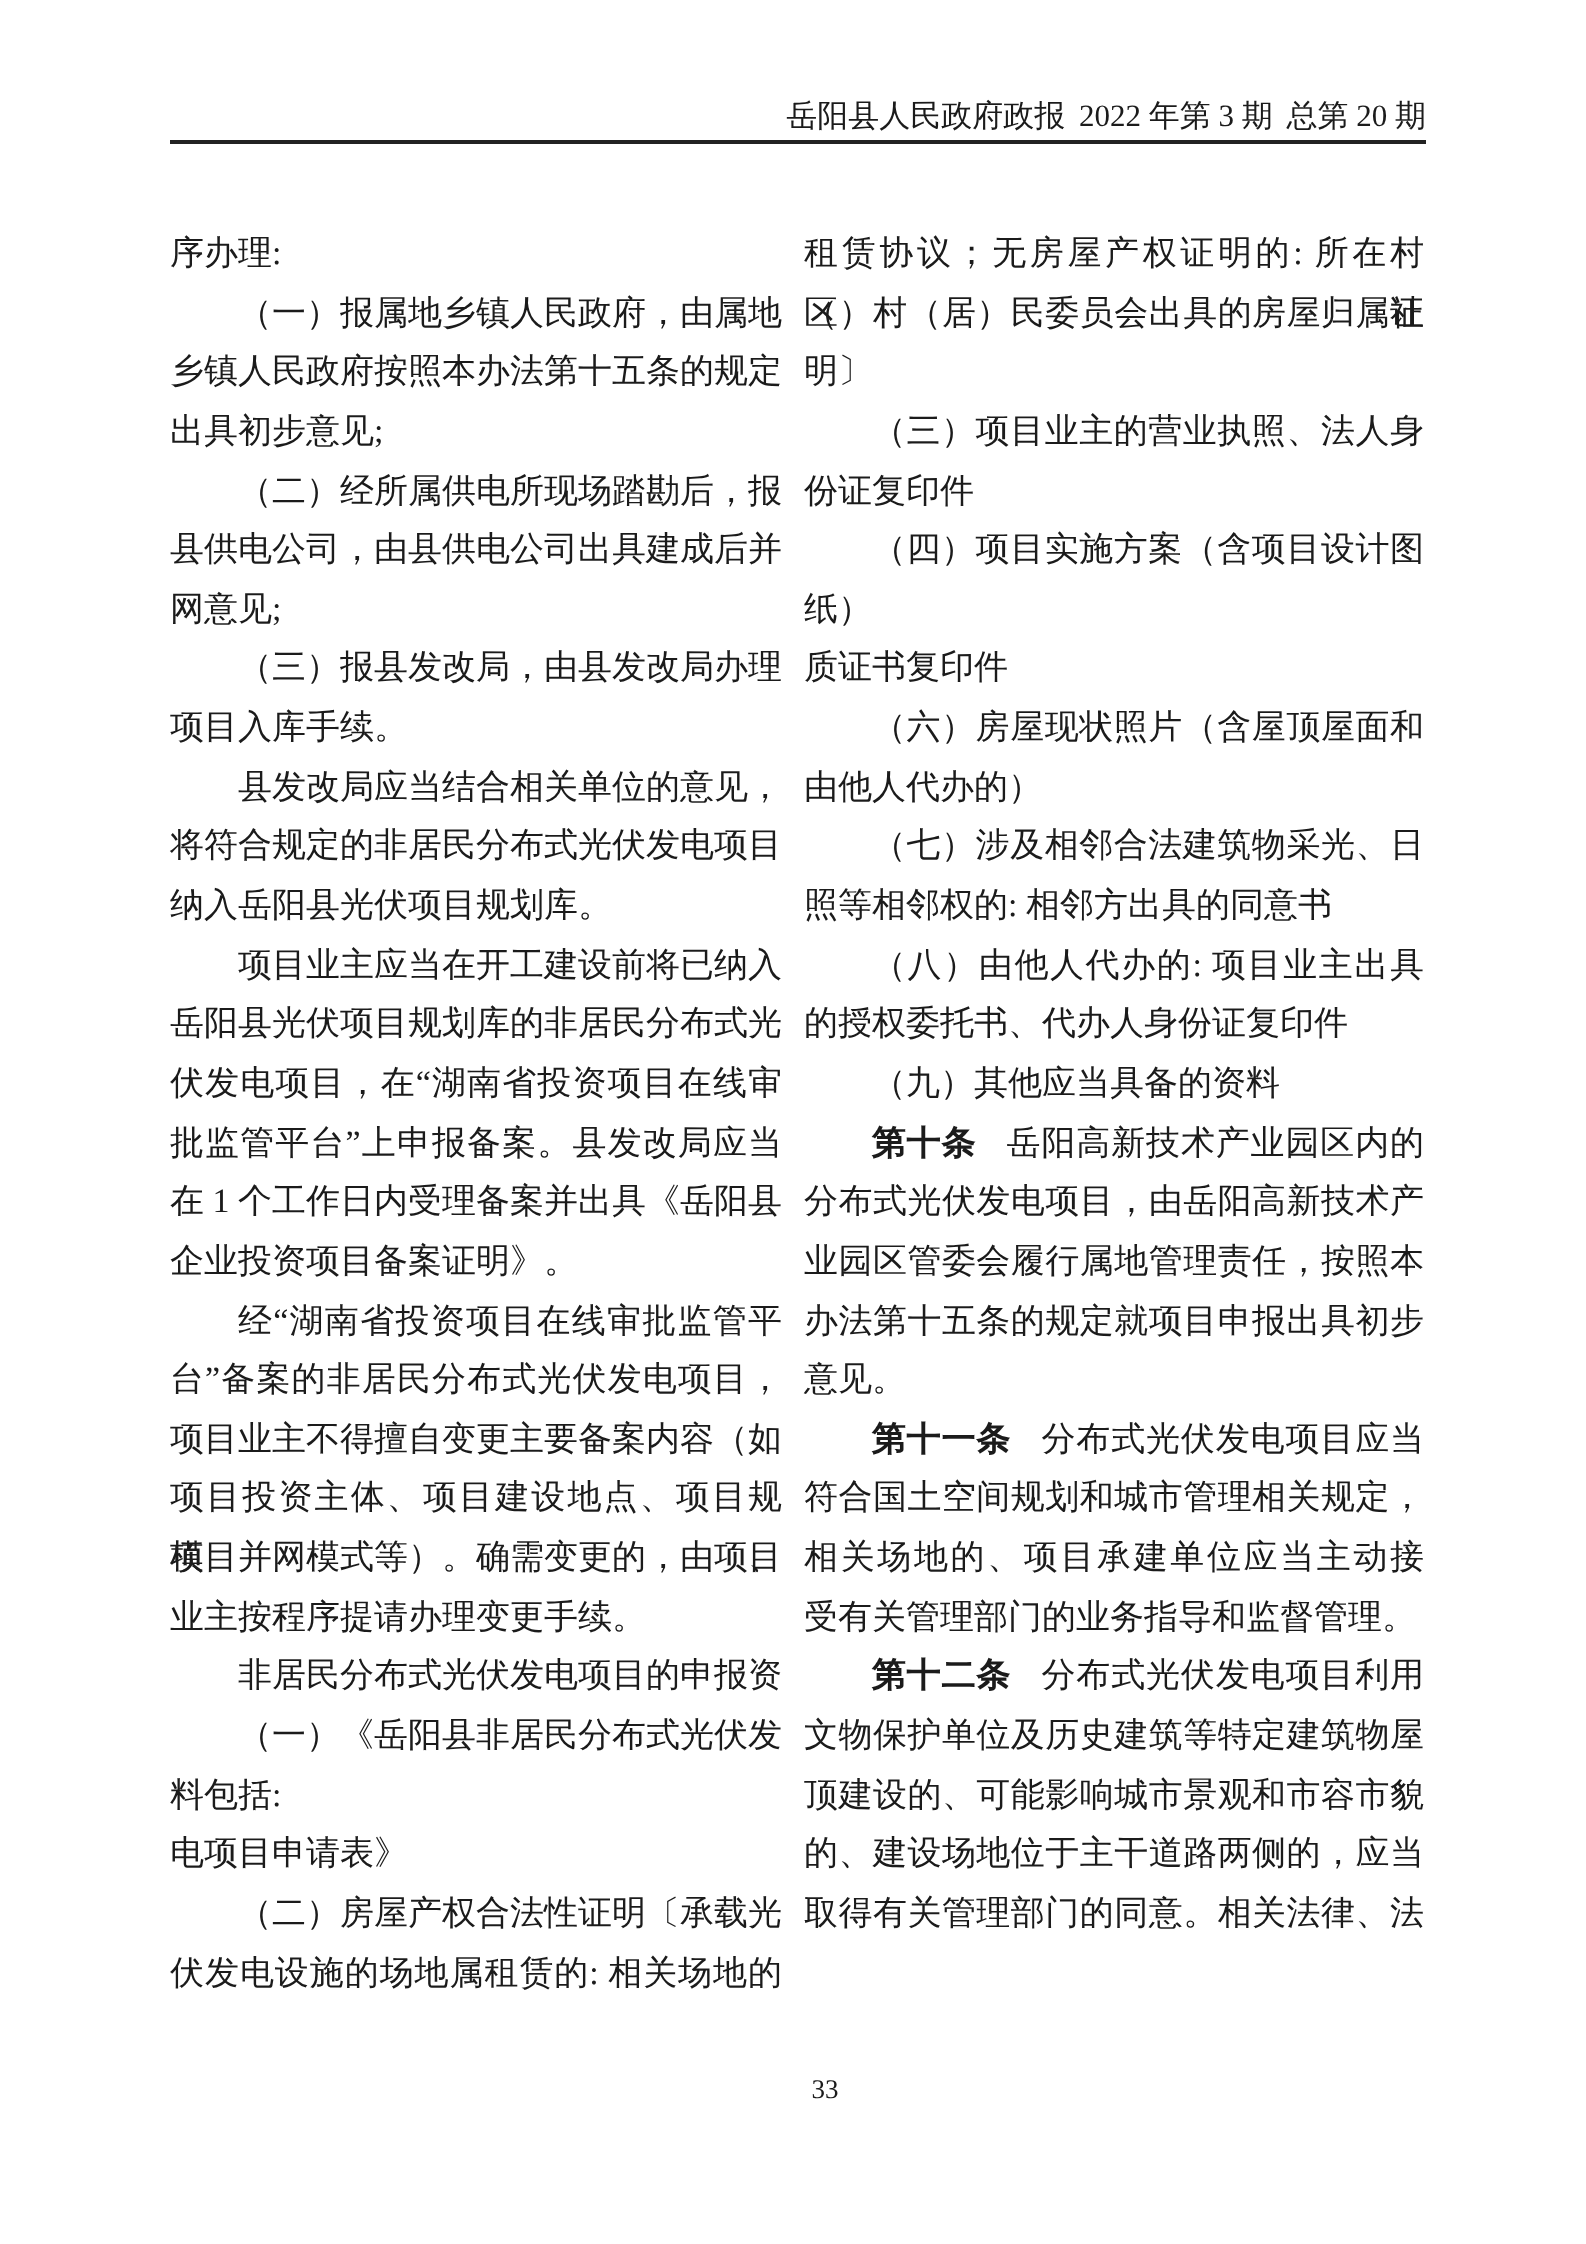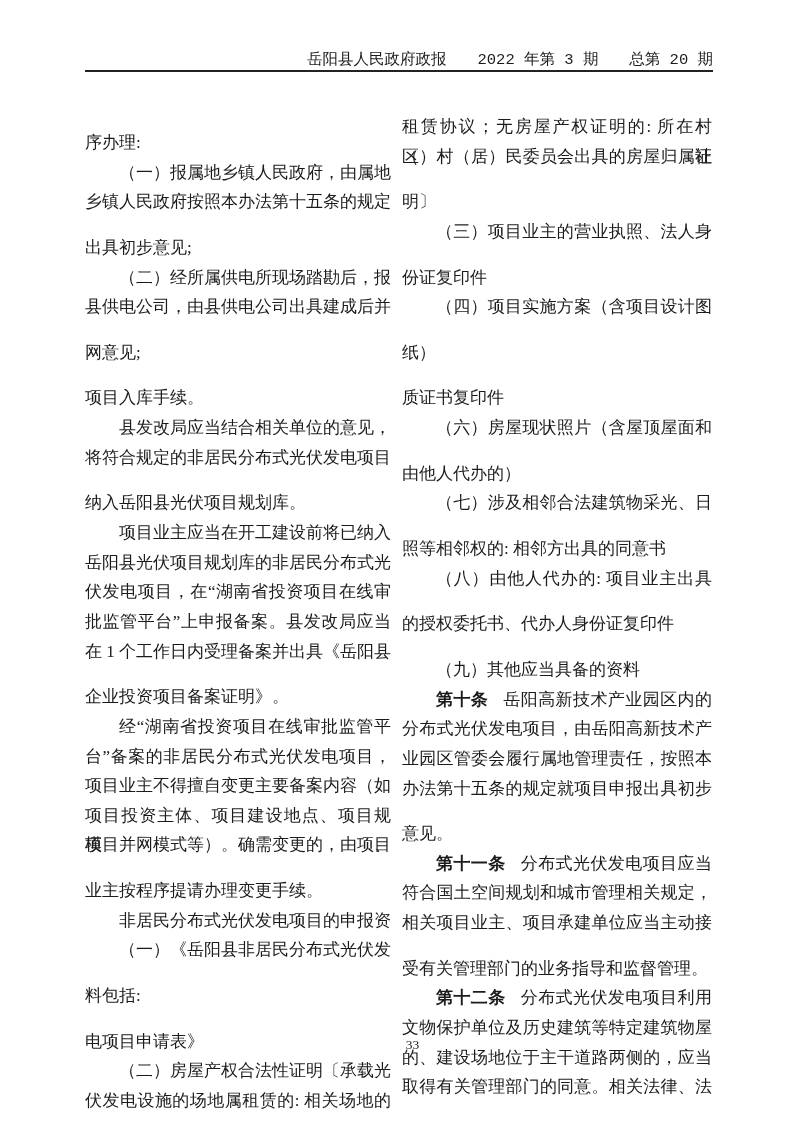--- a/index.html
+++ b/index.html
@@ -14,21 +14,21 @@
   }
   .header {
     position: absolute;
     top: 48px;
     right: 80px;
     font-size: 15.5px;
     line-height: 21px;
     white-space: nowrap;
     color: #1b1b1b;
   }
-  .header span + span { margin-left: 27px; font-family: Liberation Mono, monospace; }
+  .header span + span { margin-left: 3px; }
   .header-rule {
     position: absolute;
     left: 85px;
     right: 80px;
     top: 70px;
     height: 0;
     border-top: 2px solid #222222;
   }
   .col {
     position: absolute;
@@ -42,21 +42,20 @@
     height: 29.65px;
     line-height: 29.65px;
     text-align: justify;
     text-align-last: justify;
     -moz-text-align-last: justify;
     white-space: normal;
   }
   .ln.end {
     text-align: right;
     text-align-last: left;
-    margin-top: 16px;
     -moz-text-align-last: left;
   }
   .ln.ind { padding-left: 34px; }
   .art { font-weight: bold; padding-right: 15px; }
   .footer {
     position: absolute;
     top: 1036px;
     left: 16px;
     width: 793px;
     text-align: center;
@@ -79,20 +78,21 @@
   <div class="header-rule"></div>
 
   <div class="col col-left" id="col-left">
       <div class="ln end">序办理:</div>
       <div class="ln ind">（一）报属地乡镇人民政府，由属地</div>
       <div class="ln">乡镇人民政府按照本办法第十五条的规定</div>
       <div class="ln end">出具初步意见;</div>
       <div class="ln ind">（二）经所属供电所现场踏勘后，报</div>
       <div class="ln">县供电公司，由县供电公司出具建成后并</div>
       <div class="ln end">网意见;</div>
+      <div class="ln ind">（三）报县发改局，由县发改局办理</div>
       <div class="ln end">项目入库手续。</div>
       <div class="ln ind">县发改局应当结合相关单位的意见，</div>
       <div class="ln">将符合规定的非居民分布式光伏发电项目</div>
       <div class="ln end">纳入岳阳县光伏项目规划库。</div>
       <div class="ln ind">项目业主应当在开工建设前将已纳入</div>
       <div class="ln">岳阳县光伏项目规划库的非居民分布式光</div>
       <div class="ln">伏发电项目，在“湖南省投资项目在线审</div>
       <div class="ln">批监管平台”上申报备案。县发改局应当</div>
       <div class="ln">在 1 个工作日内受理备案并出具《岳阳县</div>
       <div class="ln end">企业投资项目备案证明》。</div>
@@ -126,24 +126,25 @@
       <div class="ln ind">（八）由他人代办的: 项目业主出具</div>
       <div class="ln end">的授权委托书、代办人身份证复印件</div>
       <div class="ln ind end">（九）其他应当具备的资料</div>
       <div class="ln ind"><span class="art">第十条</span>岳阳高新技术产业园区内的</div>
       <div class="ln">分布式光伏发电项目，由岳阳高新技术产</div>
       <div class="ln">业园区管委会履行属地管理责任，按照本</div>
       <div class="ln">办法第十五条的规定就项目申报出具初步</div>
       <div class="ln end">意见。</div>
       <div class="ln ind"><span class="art">第十一条</span>分布式光伏发电项目应当</div>
       <div class="ln">符合国土空间规划和城市管理相关规定，</div>
-      <div class="ln">相关项目业主、项目承建单位应当主动接</div>
+      <div class="ln">相关场地的、项目承建单位应当主动接</div>
       <div class="ln end">受有关管理部门的业务指导和监督管理。</div>
       <div class="ln ind"><span class="art">第十二条</span>分布式光伏发电项目利用</div>
       <div class="ln">文物保护单位及历史建筑等特定建筑物屋</div>
+      <div class="ln">顶建设的、可能影响城市景观和市容市貌</div>
       <div class="ln">的、建设场地位于主干道路两侧的，应当</div>
       <div class="ln">取得有关管理部门的同意。相关法律、法</div>
     </div>
 
   <div class="footer">
     <span>33</span>
   </div>
 
 </div>
 

